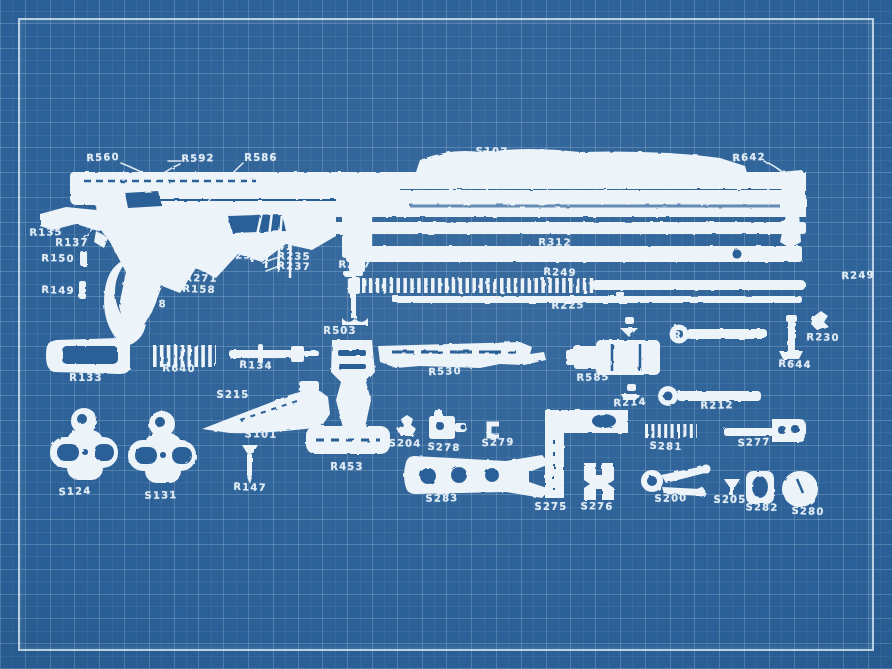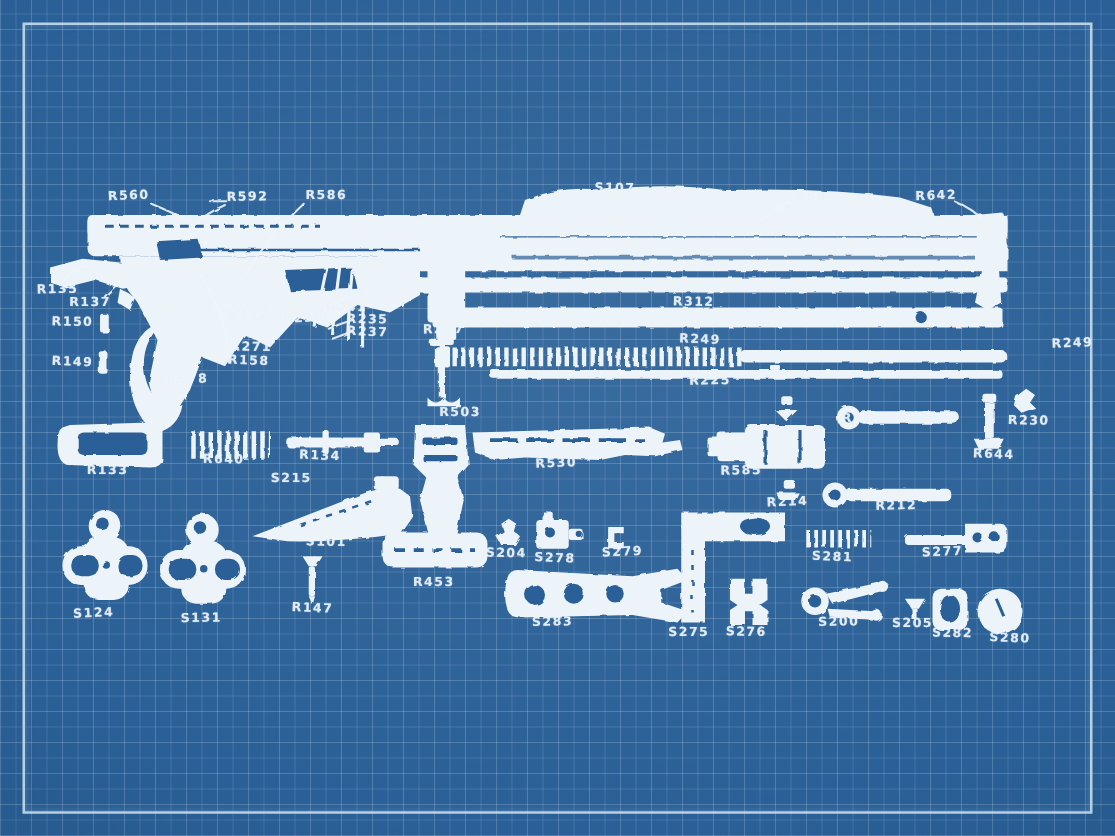--- a/index.html
+++ b/index.html
@@ -290,36 +290,36 @@
       <span class="part-label" style="left: 199px; top: 252px; transform: translate(-50%, -50%) rotate(0deg); font-family: Liberation Serif, serif;">R153</span>
       <span class="part-label" style="left: 201px; top: 278px; transform: translate(-50%, -50%) rotate(1.1deg);">R271</span>
       <span class="part-label" style="left: 199px; top: 289px; transform: translate(-50%, -50%) rotate(2.2deg);">R158</span>
       <span class="part-label" style="left: 243px; top: 255px; transform: translate(-50%, -50%) rotate(-2.2deg);">R236</span>
       <span class="part-label" style="left: 294px; top: 236px; transform: translate(-50%, -50%) rotate(-1.1deg);">R587</span>
       <span class="part-label" style="left: 277px; top: 246px; transform: translate(-50%, -50%) rotate(0deg);">R241</span>
       <span class="part-label" style="left: 294px; top: 256px; transform: translate(-50%, -50%) rotate(1.1deg);">R235</span>
       <span class="part-label" style="left: 294px; top: 266px; transform: translate(-50%, -50%) rotate(2.2deg);">R237</span>
       <span class="part-label" style="left: 150px; top: 304px; transform: translate(-50%, -50%) rotate(-2.2deg);">R578</span>
       <span class="part-label" style="left: 355px; top: 264px; transform: translate(-50%, -50%) rotate(-1.1deg);">R217</span>
-      <span class="part-label" style="left: 368px; top: 330px; transform: translate(-50%, -50%) rotate(0deg);">R503</span>
+      <span class="part-label" style="left: 340px; top: 330px; transform: translate(-50%, -50%) rotate(0deg);">R503</span>
       <span class="part-label" style="left: 555px; top: 242px; transform: translate(-50%, -50%) rotate(1.1deg);">R312</span>
       <span class="part-label" style="left: 560px; top: 272px; transform: translate(-50%, -50%) rotate(2.2deg);">R249</span>
       <span class="part-label" style="left: 858px; top: 275px; transform: translate(-50%, -50%) rotate(-2.2deg);">R249</span>
       <span class="part-label" style="left: 568px; top: 305px; transform: translate(-50%, -50%) rotate(-1.1deg);">R225</span>
       <span class="part-label" style="left: 86px; top: 377px; transform: translate(-50%, -50%) rotate(0deg);">R133</span>
       <span class="part-label" style="left: 179px; top: 368px; transform: translate(-50%, -50%) rotate(1.1deg);">R640</span>
       <span class="part-label" style="left: 256px; top: 365px; transform: translate(-50%, -50%) rotate(2.2deg);">R134</span>
       <span class="part-label" style="left: 445px; top: 371px; transform: translate(-50%, -50%) rotate(-2.2deg);">R530</span>
       <span class="part-label" style="left: 593px; top: 377px; transform: translate(-50%, -50%) rotate(-1.1deg);">R585</span>
       <span class="part-label" style="left: 690px; top: 335px; transform: translate(-50%, -50%) rotate(0deg);">R213</span>
       <span class="part-label" style="left: 823px; top: 337px; transform: translate(-50%, -50%) rotate(1.1deg);">R230</span>
       <span class="part-label" style="left: 795px; top: 364px; transform: translate(-50%, -50%) rotate(2.2deg);">R644</span>
       <span class="part-label" style="left: 630px; top: 402px; transform: translate(-50%, -50%) rotate(-2.2deg);">R214</span>
       <span class="part-label" style="left: 717px; top: 405px; transform: translate(-50%, -50%) rotate(-1.1deg);">R212</span>
-      <span class="part-label" style="left: 233px; top: 383px; transform: translate(-50%, -50%) rotate(0deg);">S215</span>
+      <span class="part-label" style="left: 233px; top: 394px; transform: translate(-50%, -50%) rotate(0deg);">S215</span>
       <span class="part-label" style="left: 261px; top: 434px; transform: translate(-50%, -50%) rotate(1.1deg);">S101</span>
       <span class="part-label" style="left: 250px; top: 487px; transform: translate(-50%, -50%) rotate(2.2deg);">R147</span>
       <span class="part-label" style="left: 75px; top: 491px; transform: translate(-50%, -50%) rotate(-2.2deg);">S124</span>
       <span class="part-label" style="left: 161px; top: 495px; transform: translate(-50%, -50%) rotate(-1.1deg);">S131</span>
       <span class="part-label" style="left: 347px; top: 466px; transform: translate(-50%, -50%) rotate(0deg);">R453</span>
       <span class="part-label" style="left: 405px; top: 443px; transform: translate(-50%, -50%) rotate(1.1deg);">S204</span>
       <span class="part-label" style="left: 444px; top: 447px; transform: translate(-50%, -50%) rotate(2.2deg);">S278</span>
       <span class="part-label" style="left: 498px; top: 442px; transform: translate(-50%, -50%) rotate(-2.2deg);">S279</span>
       <span class="part-label" style="left: 442px; top: 498px; transform: translate(-50%, -50%) rotate(-1.1deg);">S283</span>
       <span class="part-label" style="left: 551px; top: 506px; transform: translate(-50%, -50%) rotate(0deg);">S275</span>

